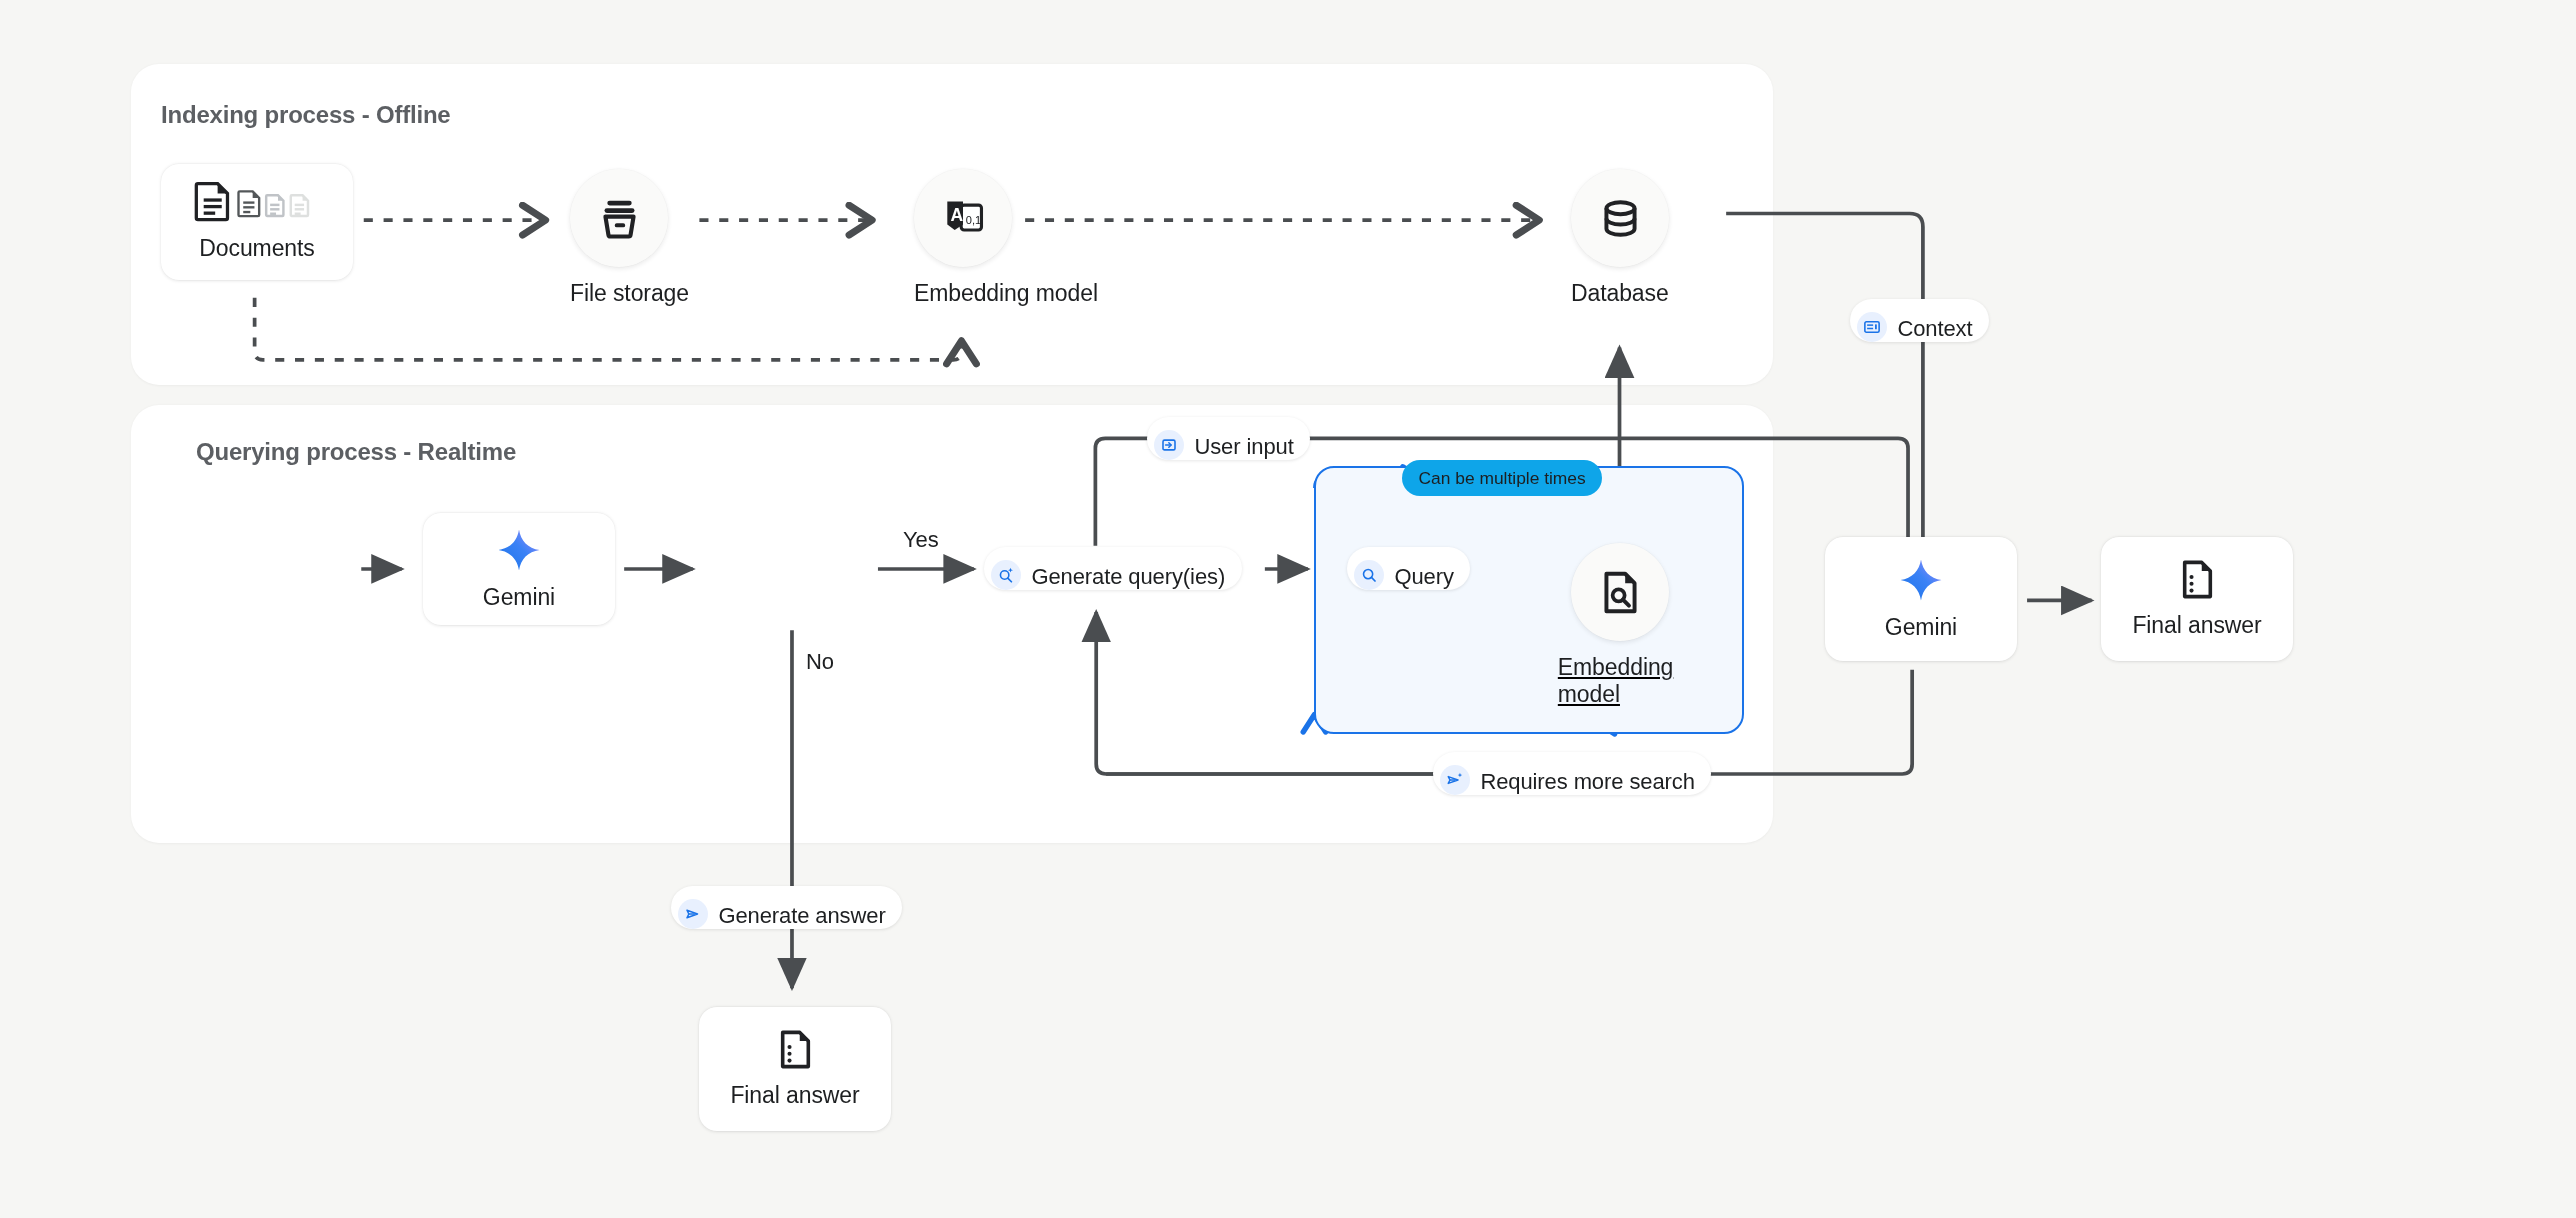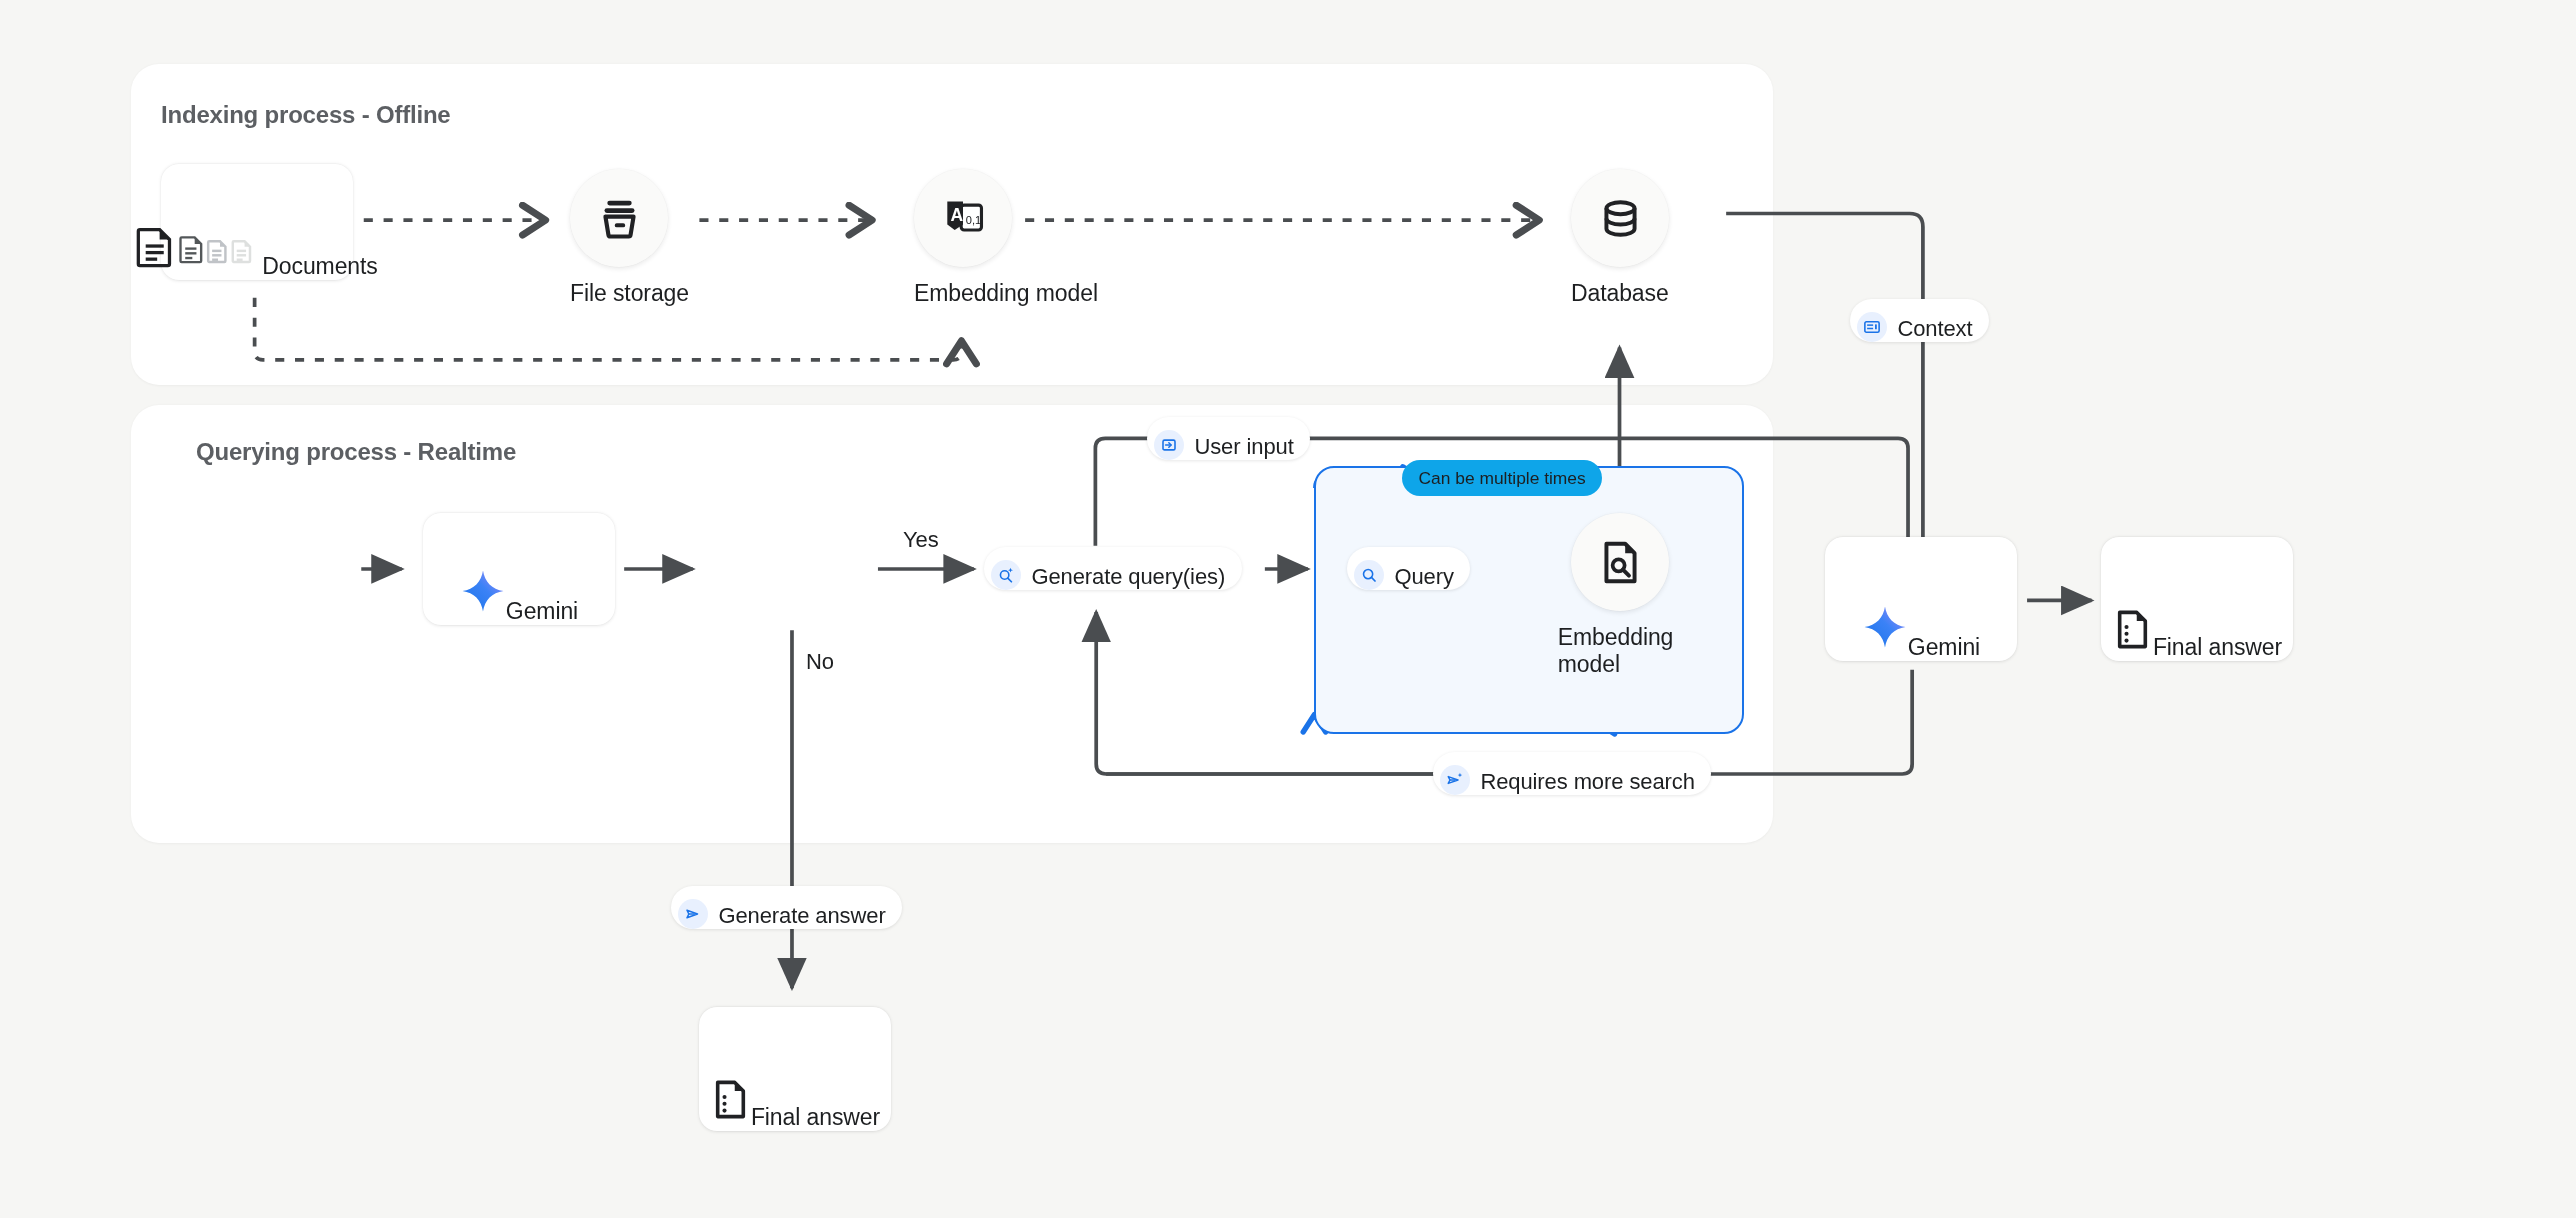--- a/index.html
+++ b/index.html
@@ -26,22 +26,22 @@
     letter-spacing: -0.2px; white-space: nowrap;
   }
   #title-indexing { left: 161px; top: 101px; }
   #title-querying { left: 160px; top: 438px; margin-left: 36px; }
 
   
   .card {
     position: absolute; background: #ffffff;
     border-radius: 18px;
     box-shadow: 0 0.8px 3.3px rgba(0,0,0,0.10), 0 0 0 0.4px rgba(0,0,0,0.035);
-    display: flex; flex-direction: row;
-    align-items: flex-end; justify-content: center;
+    display: flex; flex-direction: column;
+    align-items: center; justify-content: center;
     padding: 0 23px;
   }
   .card .icon-wrap { margin-bottom: 8.3px; display: block; }
   .card .card-label {
     font-size: 23px; color: #1d1f21; white-space: nowrap;
     letter-spacing: -0.1px;
   }
 
   
   .circle-node { position: absolute; }
@@ -320,21 +320,21 @@
   <div class="pill" id="pill-query" style="left:1347px; top:547px;">
     <span class="pill-ic">
       <svg width="18" height="18" viewBox="0 0 24 24">
         <circle cx="10.8" cy="10.8" r="6.1" fill="none" stroke="#1a73e8" stroke-width="2.1"></circle>
         <path d="M15.3 15.3 L20 20" stroke="#1a73e8" stroke-width="2.3" stroke-linecap="round"></path>
       </svg>
     </span>
     <span class="pill-label">Query</span>
   </div>
 
-  <div class="circle-node wrap-label" id="node-embedding-query" style="left:1571px; top:513px; width:98px;">
+  <div class="circle-node wrap-label" id="node-embedding-query" style="left:1571px; top:543px; width:98px;text-decoration:underline;">
     <div class="circ">
       <svg width="45" height="45" viewBox="0 0 48 48">
         <path d="M9 4 h20 l10 10 v30 h-30 z" fill="none" stroke="#202124" stroke-width="4.2" stroke-linejoin="round"></path>
         <path d="M29 4 l10 10 h-10 z" fill="#202124"></path>
         <circle cx="22" cy="27" r="6.4" fill="none" stroke="#202124" stroke-width="4"></circle>
         <path d="M26.6 31.6 L33 38" stroke="#202124" stroke-width="4.2" stroke-linecap="round"></path>
       </svg>
     </div>
     <div class="circ-label" style="width:124px; margin-left:-13.2px;">
       <span>Embedding</span><br>

